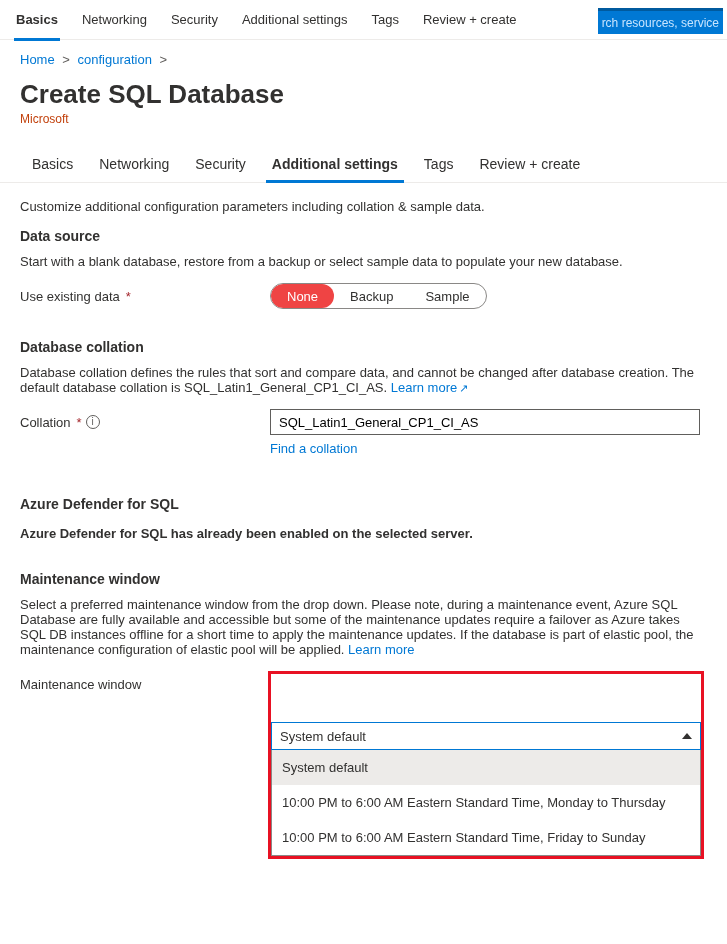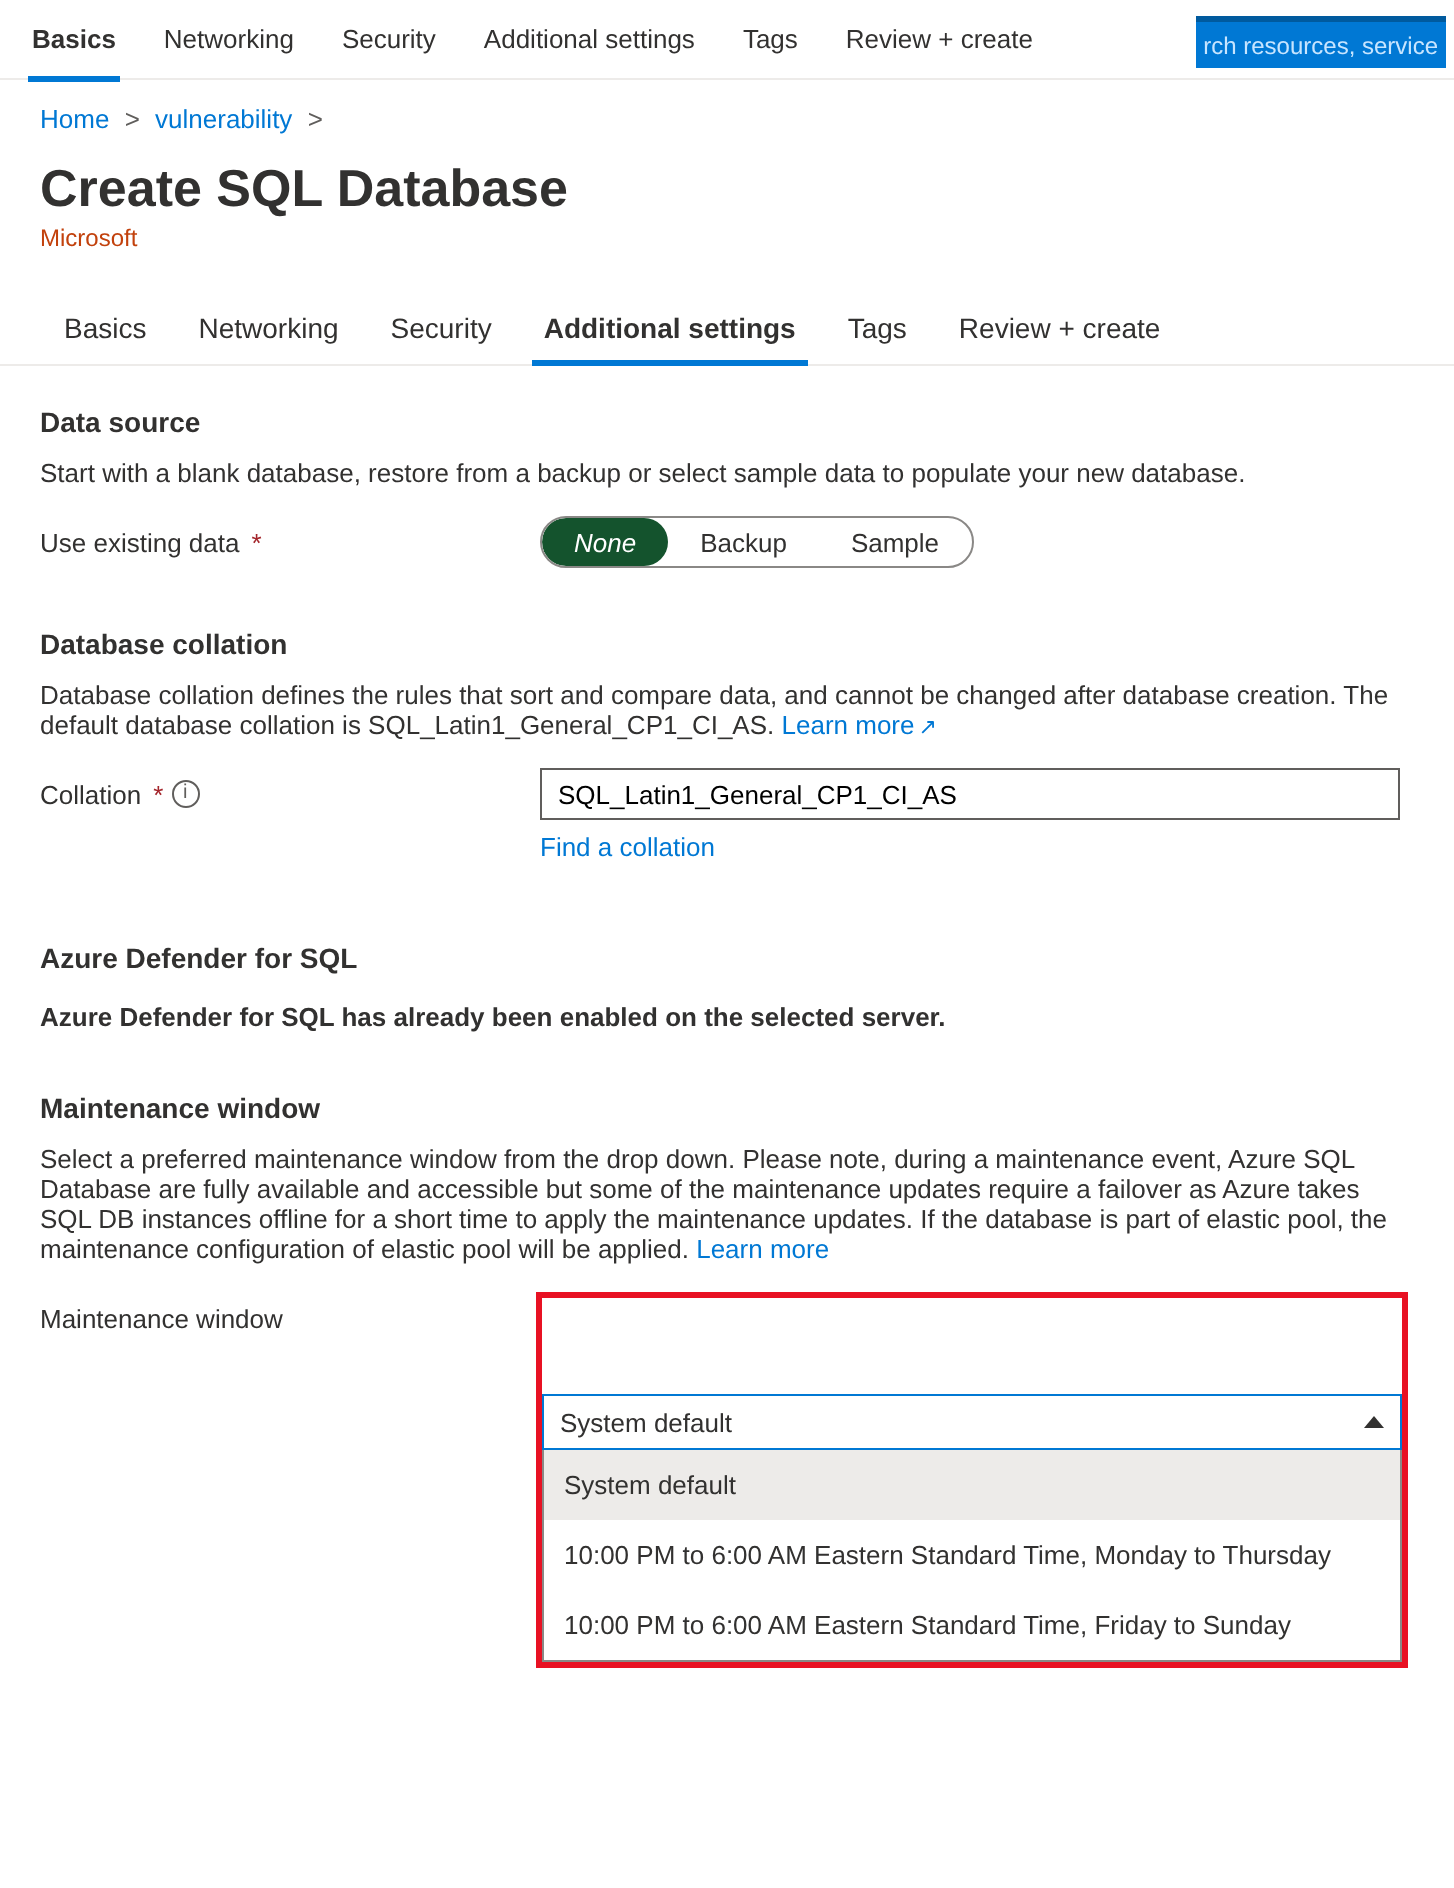--- a/index.html
+++ b/index.html
@@ -124,24 +124,23 @@
   }
   .pill {
     padding: 0 16px;
     height:100%;
     display:flex;align-items:center;
     cursor:pointer;
     font-size:13px;
     color:#323130;
   }
   .pill.selected {
-    background: #14532d;
+    background: #ef4444;
     color: #fff;
     border-radius: 14px;
-    font-style: italic;
   }
   
   .text-input {
     width: 430px;
     height: 26px;
     border: 1px solid #605e5c;
     padding: 0 8px;
     font-size: 13px;
     font-family: inherit;
   }
@@ -206,39 +205,40 @@
   <div class="top-tab">Security</div>
   <div class="top-tab">Additional settings</div>
   <div class="top-tab">Tags</div>
   <div class="top-tab">Review + create</div>
   <div class="search-fragment">rch resources, service</div>
 </div>
 
 <div class="breadcrumb">
   <a>Home</a>
   <span class="sep">&gt;</span>
-  <a>vulnerability</a>
+  <a>configuration</a>
   <span class="sep">&gt;</span>
 </div>
 
 <div class="page-header">
   <div class="page-title">Create SQL Database</div>
   <div class="page-subtitle">Microsoft</div>
 </div>
 
 <div class="inner-tabs">
   <div class="inner-tab">Basics</div>
   <div class="inner-tab">Networking</div>
   <div class="inner-tab">Security</div>
   <div class="inner-tab active">Additional settings</div>
   <div class="inner-tab">Tags</div>
   <div class="inner-tab">Review + create</div>
 </div>
 
 <div class="content">
+  <div class="desc">Customize additional configuration parameters including collation &amp; sample data.</div>
 
   <div class="section-title">Data source</div>
   <div class="desc">Start with a blank database, restore from a backup or select sample data to populate your new database.</div>
   <div class="form-row">
     <div class="form-label">
       <span>Use existing data</span>
         <span class="req">*</span>
     </div>
     <div class="pill-group">
       <div class="pill selected">None</div>

